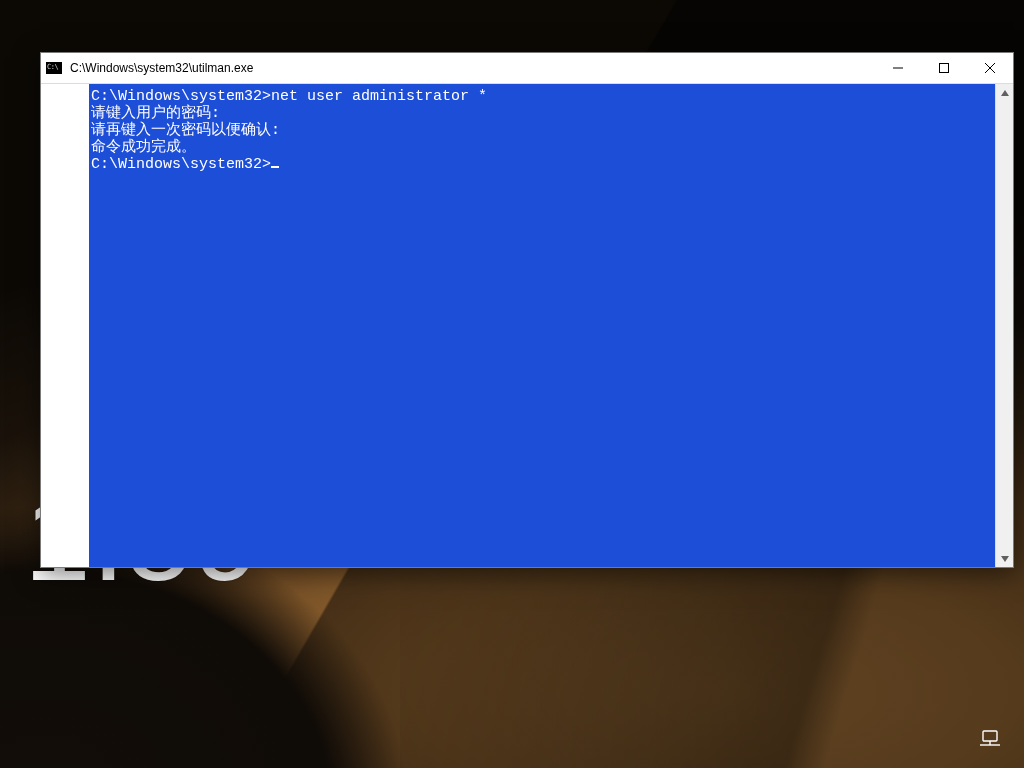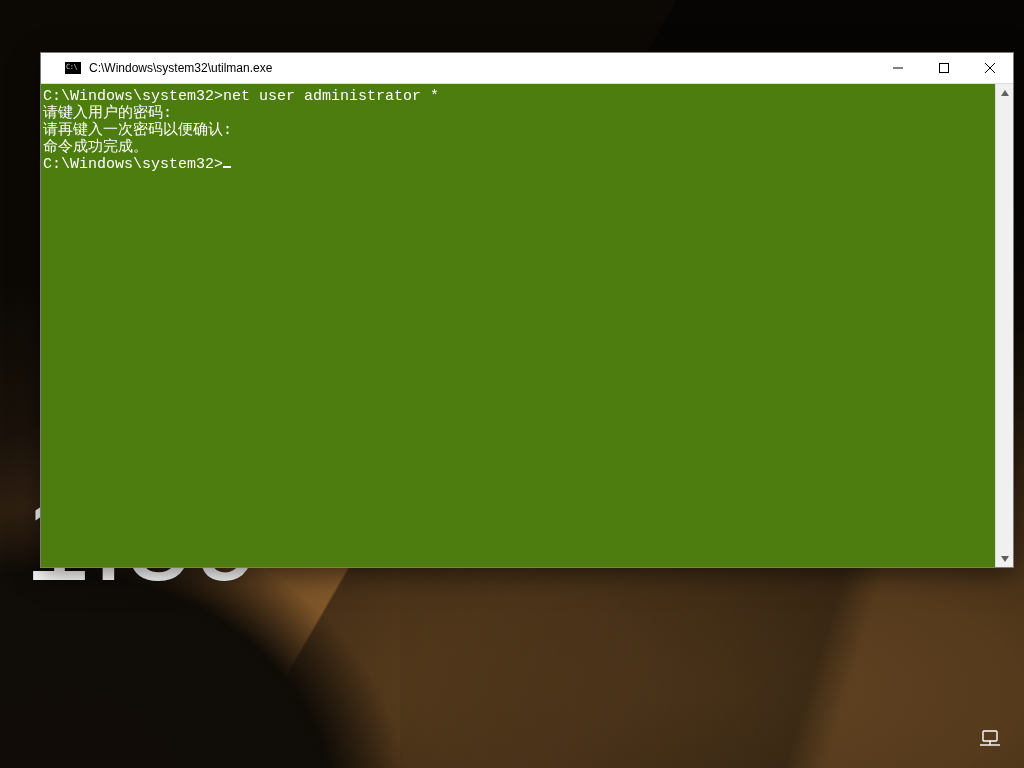--- a/index.html
+++ b/index.html
@@ -40,38 +40,38 @@
   
   .cmd-window {
     position:absolute; left:40px; top:52px; width:972px; height:514px;
     background:#ffffff; box-shadow:0 6px 24px rgba(0,0,0,0.5); border:1px solid #7a7a7a;
     display:flex; flex-direction:column;
   }
   .titlebar {
     height:30px; background:#ffffff; display:flex; align-items:center; justify-content:space-between;
     font-size:12px; color:#000; border-bottom:1px solid #dcdcdc; user-select:none;
   }
-  .titlebar-left { display:flex; align-items:center; padding-left:24px; gap:8px; min-width:0; }
+  .titlebar-left { display:flex; align-items:center; padding-left:5px; gap:8px; min-width:0; }
   .titlebar-icon { width:16px; height:12px; position:relative; }
   .titlebar-icon::before {
     content:""; position:absolute; inset:0; background:#000; border:1px solid #000;
   }
   .titlebar-icon::after {
     content:"C:\\"; position:absolute; left:1px; top:-1px; font-family:Consolas,monospace; font-size:7px; line-height:12px;
     color:#cfcfcf; letter-spacing:-0.5px;
   }
   .titlebar-text { white-space:nowrap; overflow:hidden; text-overflow:ellipsis; }
   .titlebar-controls { display:flex; height:100%; }
   .ctrl { width:46px; height:100%; display:flex; align-items:center; justify-content:center; }
   .ctrl svg { width:10px; height:10px; display:block; }
   .ctrl.close svg { width:12px; height:12px; }
   .cmd-body-wrap { flex:1; display:flex; min-height:0; }
   .cmd-body {
-    flex:1; background:#4d7c0f; color:#ffffff; font-family:"NSimSun","SimSun","Consolas","Courier New",monospace;
-    font-size:15px; line-height:17px; padding:4px 2px 2px 2px; white-space:pre; overflow:hidden;
+    flex:1; background:#1d4ed8; color:#ffffff; font-family:"NSimSun","SimSun","Consolas","Courier New",monospace;
+    font-size:15px; line-height:17px; padding:4px 2px 2px 2px; white-space:pre; overflow:hidden;margin-left:48px;
   }
   .cmd-line { display:block; }
   .cursor {
     display:inline-block; width:8px; height:2px; background:#ffffff; vertical-align:-1px; margin-left:0; margin-bottom:1px;
   }
   .scrollbar { width:17px; background:#f0f0f0; display:flex; flex-direction:column; border-left:1px solid #dcdcdc; }
   .sb-btn { height:17px; background:#f0f0f0; display:flex; align-items:center; justify-content:center; }
   .sb-btn svg { width:8px; height:8px; fill:#606060; }
   .sb-track { flex:1; background:#f0f0f0; position:relative; }
 </style>

